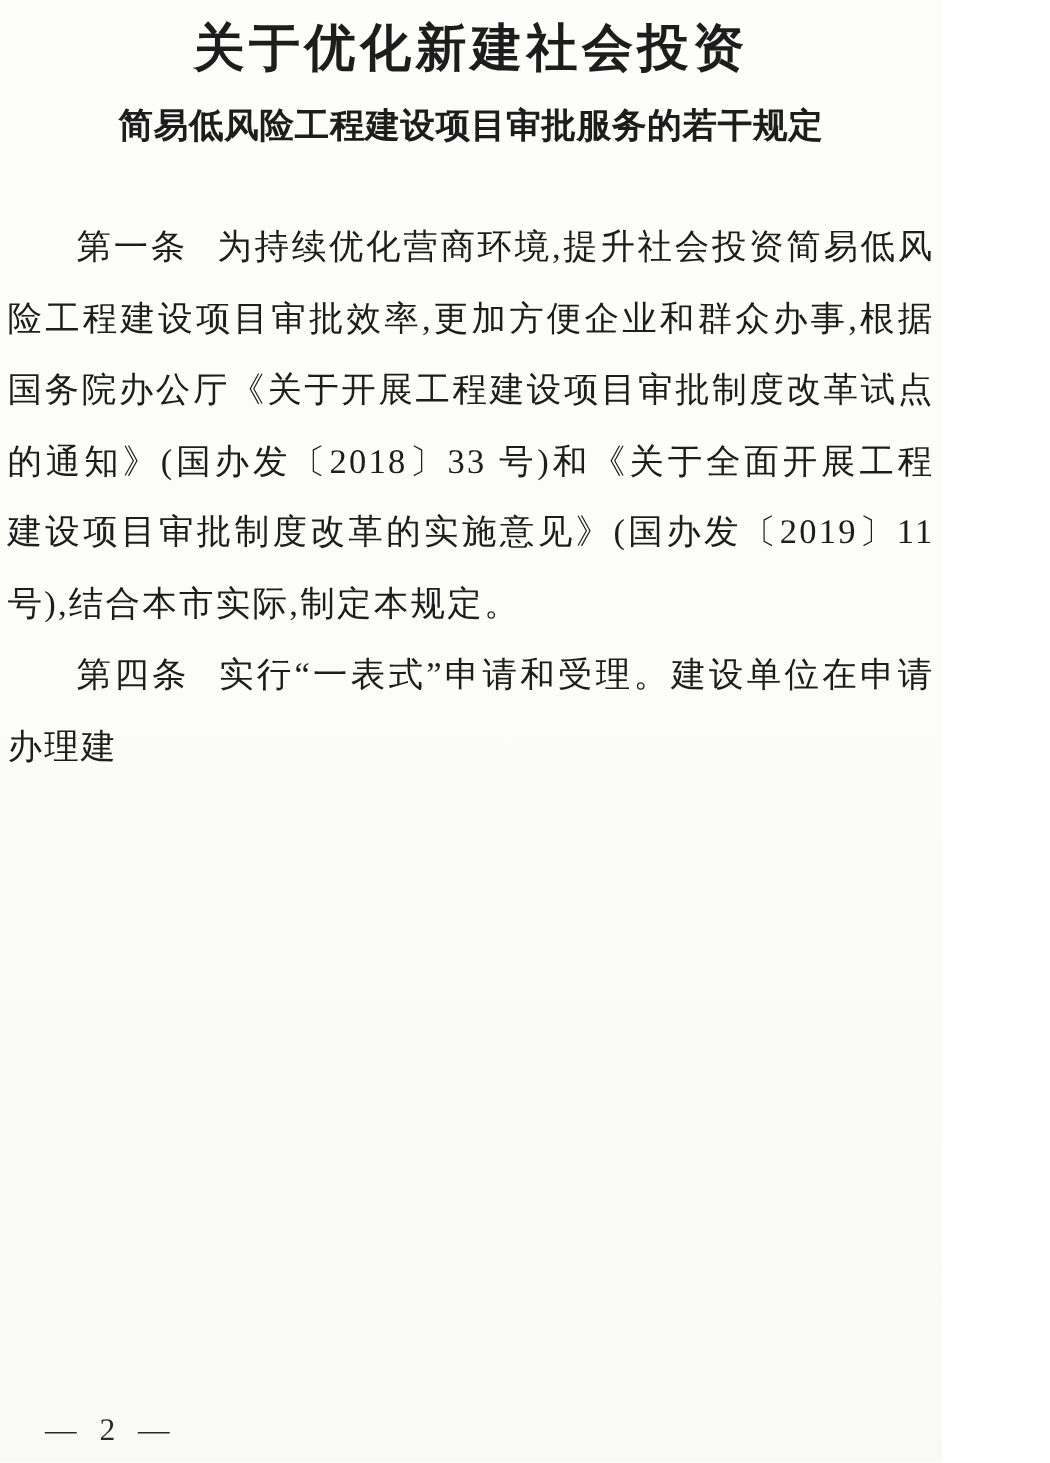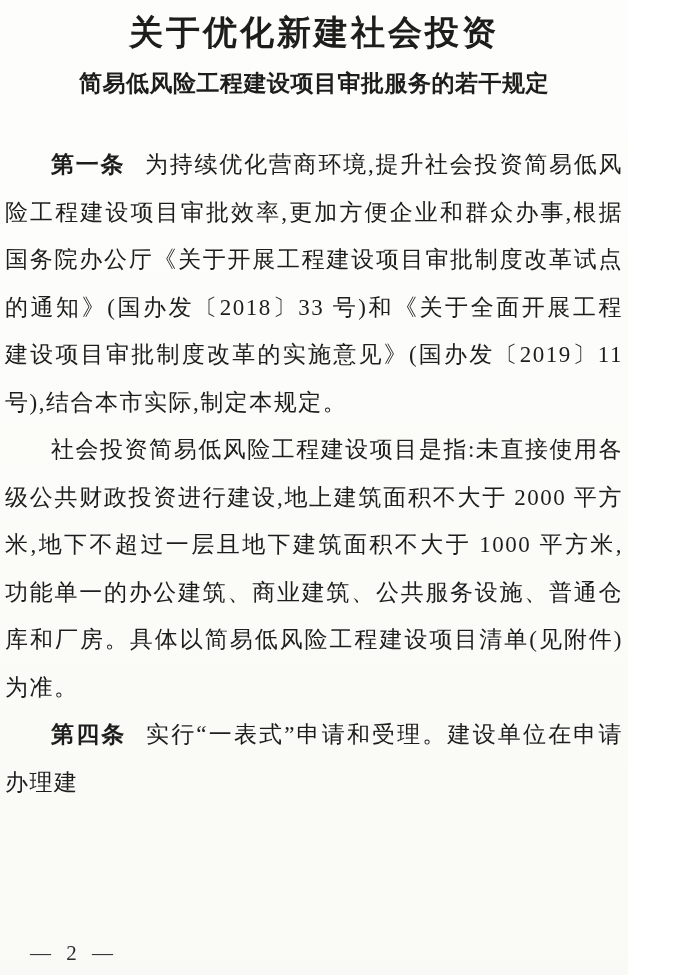--- a/index.html
+++ b/index.html
@@ -44,21 +44,21 @@
     letter-spacing: 1.5px;
     text-align: justify;
   }
   .body-text p {
     margin: 0;
     padding: 0;
     text-indent: 2em;
   }
   .article-label {
     font-family: "Liberation Sans", "DejaVu Sans", sans-serif;
-    font-weight: 700;
+    font-weight: 400;
     margin-right: 0.85em;
   }
   .page-number {
     position: absolute;
     left: 30px;
     bottom: 9px;
     font-size: 21px;
     letter-spacing: 5px;
     color: #2a2a2a;
   }
@@ -71,21 +71,20 @@
   <div class="title-block">
     <div class="title-line1">关于优化新建社会投资</div>
     <div class="title-line2">简易低风险工程建设项目审批服务的若干规定</div>
   </div>
 
   <div class="body-text">
 
     <p><span class="article-label">第一条</span><span>为持续优化营商环境,提升社会投资简易低风险工程建设项目审批效率,更加方便企业和群众办事,根据国务院办公厅《关于开展工程建设项目审批制度改革试点的通知》(国办发〔2018〕33 号)和《关于全面开展工程建设项目审批制度改革的实施意见》(国办发〔2019〕11 号),结合本市实际,制定本规定。</span></p>
 
 
-    <p><span>社会投资简易低风险工程建设项目是指:未直接使用各级公共财政投资进行建设,地上建筑面积不大于 2000 平方米,地下不超过一层且地下建筑面积不大于 1000 平方米,功能单一的办公建筑、商业建筑、公共服务设施、普通仓库和厂房。具体以简易低风险工程建设项目清单(见附件)为准。</span></p>
 
 
     <p><span class="article-label">第四条</span><span>实行“一表式”申请和受理。建设单位在申请办理建</span></p>
 
   </div>
 
   <div class="page-number">— 2 —</div>
 
 </div>
 

